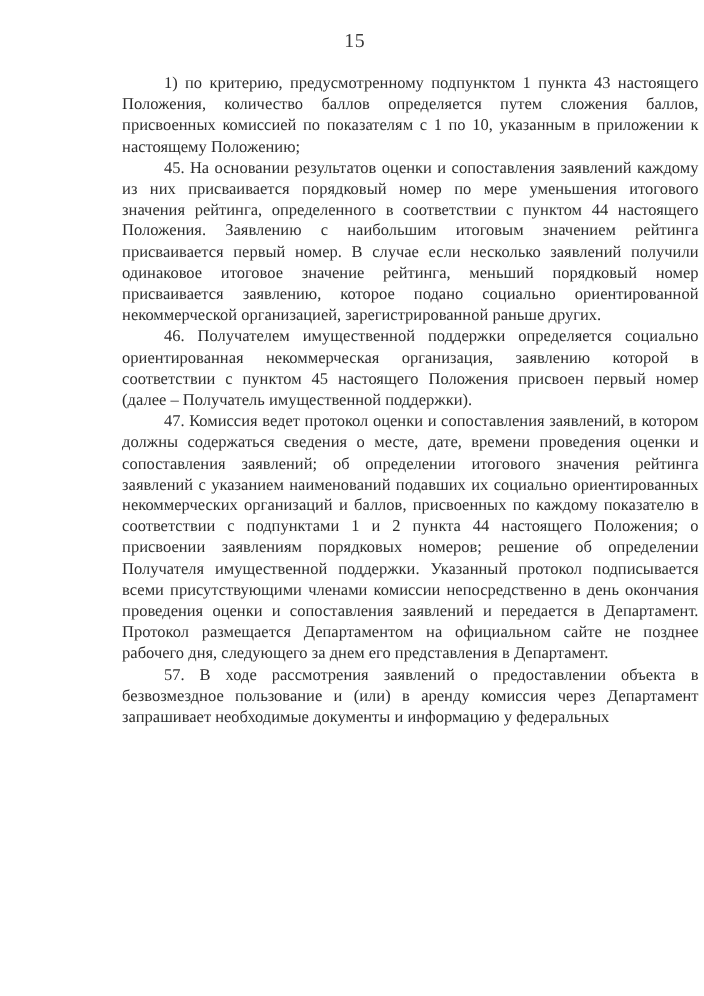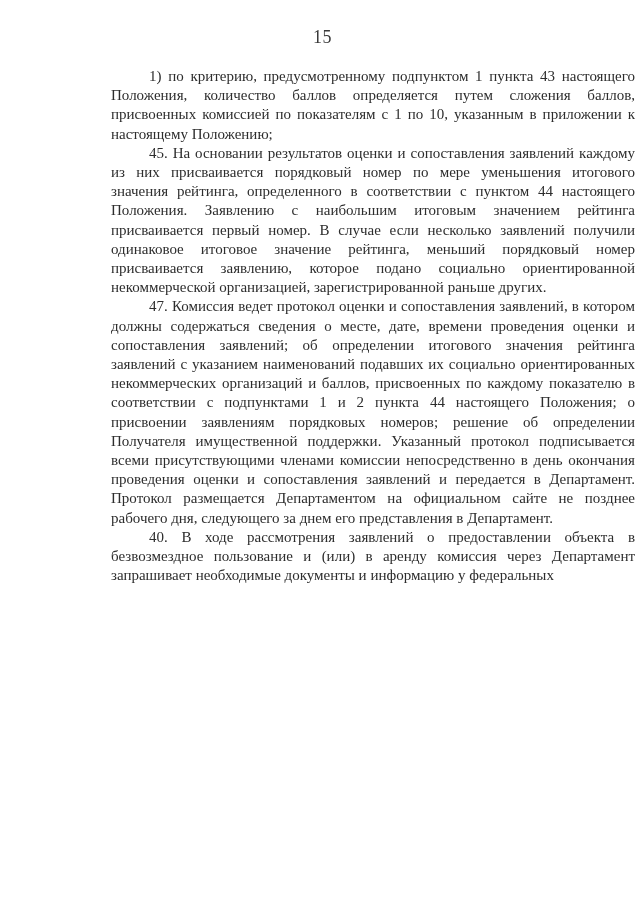--- a/index.html
+++ b/index.html
@@ -47,17 +47,18 @@
 </head>
 <body>
 
 <div class="page">
 
   <div class="page-number">15</div>
 
   <div class="content">
     <p>1) по критерию, предусмотренному подпунктом 1 пункта 43 настоящего Положения, количество баллов определяется путем сложения баллов, присвоенных комиссией по показателям с 1 по 10, указанным в приложении к настоящему Положению;</p>
     <p>45. На основании результатов оценки и сопоставления заявлений каждому из них присваивается порядковый номер по мере уменьшения итогового значения рейтинга, определенного в соответствии с пунктом 44 настоящего Положения. Заявлению с наибольшим итоговым значением рейтинга присваивается первый номер. В случае если несколько заявлений получили одинаковое итоговое значение рейтинга, меньший порядковый номер присваивается заявлению, которое подано социально ориентированной некоммерческой организацией, зарегистрированной раньше других.</p>
+    <p>46. Получателем имущественной поддержки определяется социально ориентированная некоммерческая организация, заявлению которой в соответствии с пунктом 45 настоящего Положения присвоен первый номер (далее – Получатель имущественной поддержки).</p>
     <p>47. Комиссия ведет протокол оценки и сопоставления заявлений, в котором должны содержаться сведения о месте, дате, времени проведения оценки и сопоставления заявлений; об определении итогового значения рейтинга заявлений с указанием наименований подавших их социально ориентированных некоммерческих организаций и баллов, присвоенных по каждому показателю в соответствии с подпунктами 1 и 2 пункта 44 настоящего Положения; о присвоении заявлениям порядковых номеров; решение об определении Получателя имущественной поддержки. Указанный протокол подписывается всеми присутствующими членами комиссии непосредственно в день окончания проведения оценки и сопоставления заявлений и передается в Департамент. Протокол размещается Департаментом на официальном сайте не позднее рабочего дня, следующего за днем его представления в Департамент.</p>
-    <p>40. В ходе рассмотрения заявлений о предоставлении объекта в безвозмездное пользование и (или) в аренду комиссия через Департамент запрашивает  необходимые документы и информацию у федеральных</p>
+    <p>57. В ходе рассмотрения заявлений о предоставлении объекта в безвозмездное пользование и (или) в аренду комиссия через Департамент запрашивает  необходимые документы и информацию у федеральных</p>
   </div>
 
 </div>
 
 </body></html>

